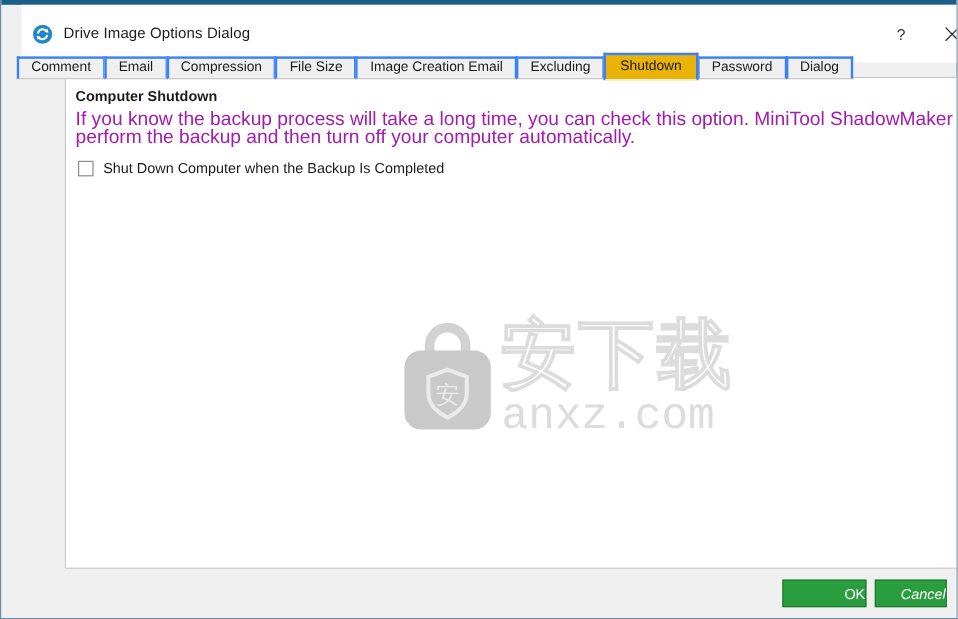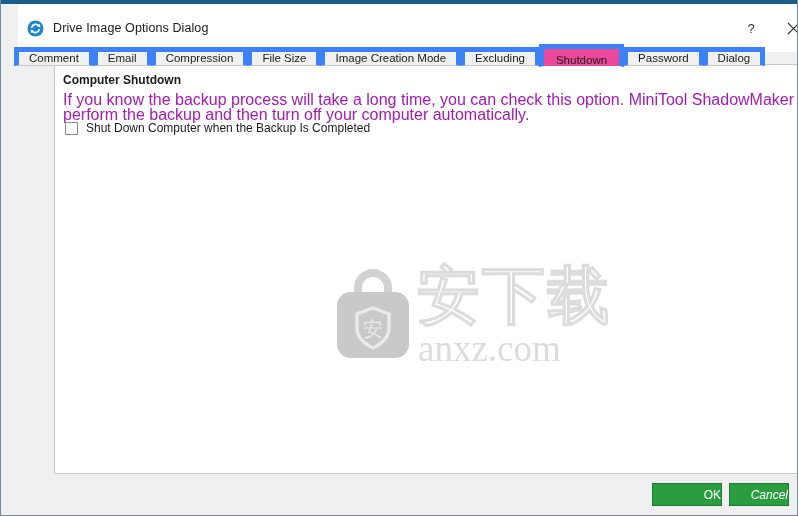--- a/index.html
+++ b/index.html
@@ -84,39 +84,38 @@
     display: flex;
     align-items: flex-end;
     z-index: 3;
   }
   .tab {
     position: relative;
     height: 19px;
     box-sizing: border-box;
     padding: 0 10px;
     background: #f0f0f0;
-    border: 5px solid #3b82f6;
+    border: 2px solid #3b82f6;
     border-bottom: 1px solid #c8c8c8;
     margin-right: -1px;
     display: flex;
     align-items: center;
     justify-content: center;
     font-size: 11.5px;
     color: #1b1b1b;
     white-space: nowrap;
     line-height: 1;
   }
   .tab.active {
     height: 23px;
-    background: #ec4899;
+    background: #eab308;
     border-bottom: 1px solid #ffffff;
     z-index: 4;
     padding: 0 12px;
     margin-bottom: -1px;
-    align-items: flex-end;
   }
 
   
   .panel {
     position: absolute;
     left: 13px;
     top: 64px;
     width: 796px;
     height: 410px;
     box-sizing: border-box;
@@ -141,21 +140,21 @@
     top: 27px;
     width: 760px;
     font-size: 16px;
     color: #a21caf;
     line-height: 15px;
   }
 
   .checkbox-row {
     position: absolute;
     left: 10px;
-    top: 56px;
+    top: 68px;
     display: flex;
     align-items: center;
   }
   .checkbox-box {
     width: 13px;
     height: 13px;
     box-sizing: border-box;
     border: 1px solid #8d8d8d;
     background: #ffffff;
     flex: 0 0 auto;
@@ -192,21 +191,21 @@
     white-space: nowrap;
   }
   .wm-url {
     position: absolute;
     left: 85px;
     top: 62px;
     font-size: 37px;
     line-height: 37px;
     color: #dcdcdc;
     letter-spacing: 0px;
-    font-family: Liberation Serif, serif;
+    font-family: Liberation Mono, monospace;
     white-space: nowrap;
   }
 
   
   .footer {
     position: absolute;
     left: 1px;
     top: 475px;
     width: 796px;
     height: 40px;
@@ -266,21 +265,21 @@
     <div class="tab">
         <span>Email</span>
       </div>
     <div class="tab">
         <span>Compression</span>
       </div>
     <div class="tab">
         <span>File Size</span>
       </div>
     <div class="tab">
-        <span>Image Creation Mode</span>
+        <span>Image Creation Email</span>
       </div>
     <div class="tab">
         <span>Excluding</span>
       </div>
     <div class="tab active">
         <span>Shutdown</span>
       </div>
     <div class="tab">
         <span>Password</span>
       </div>

